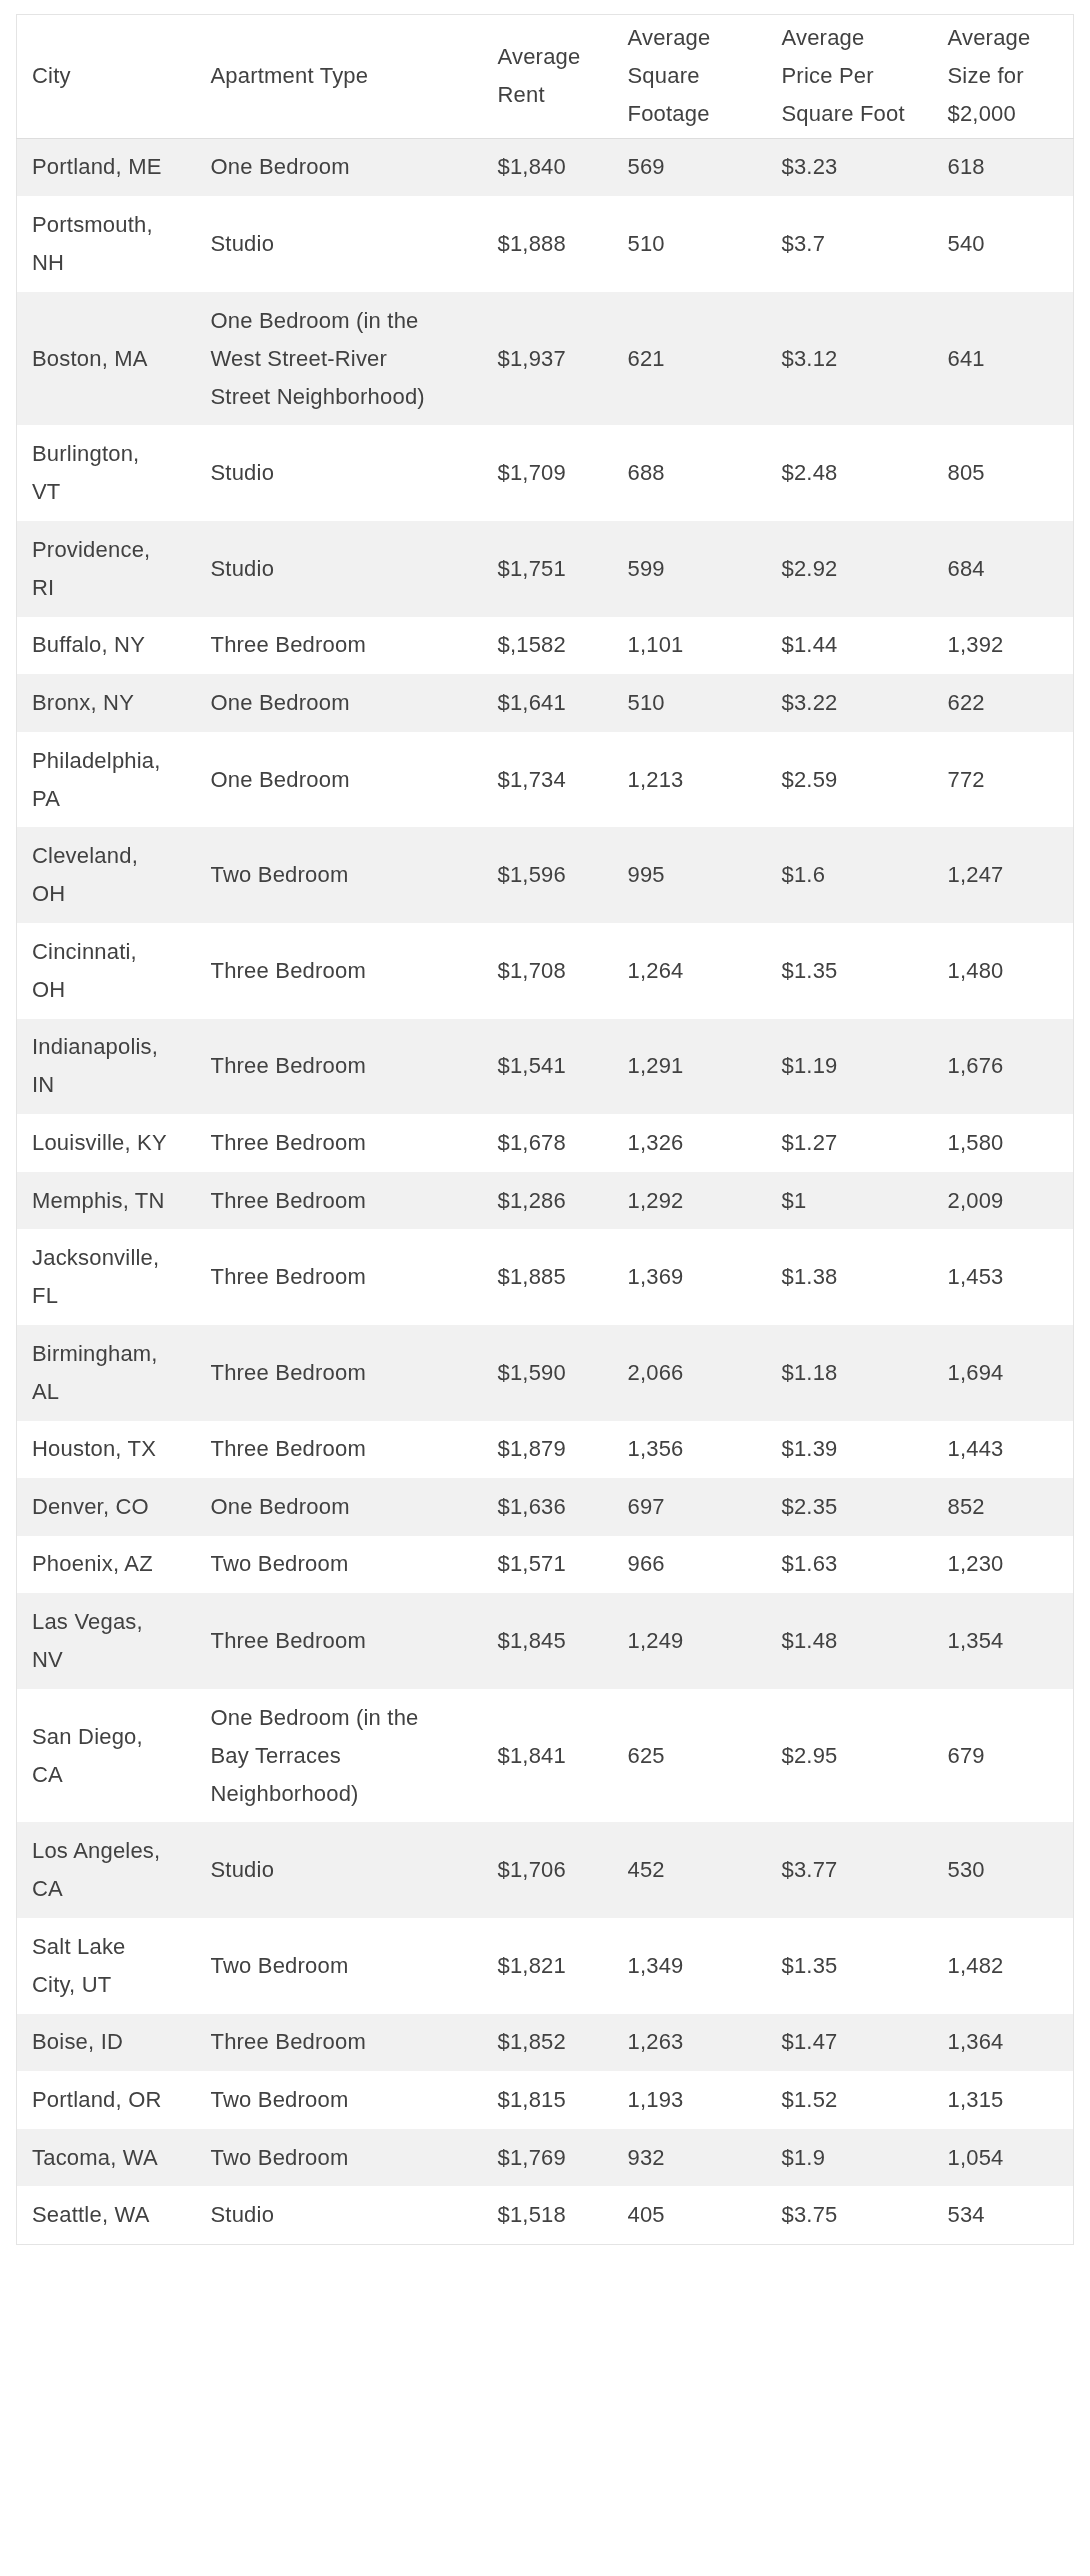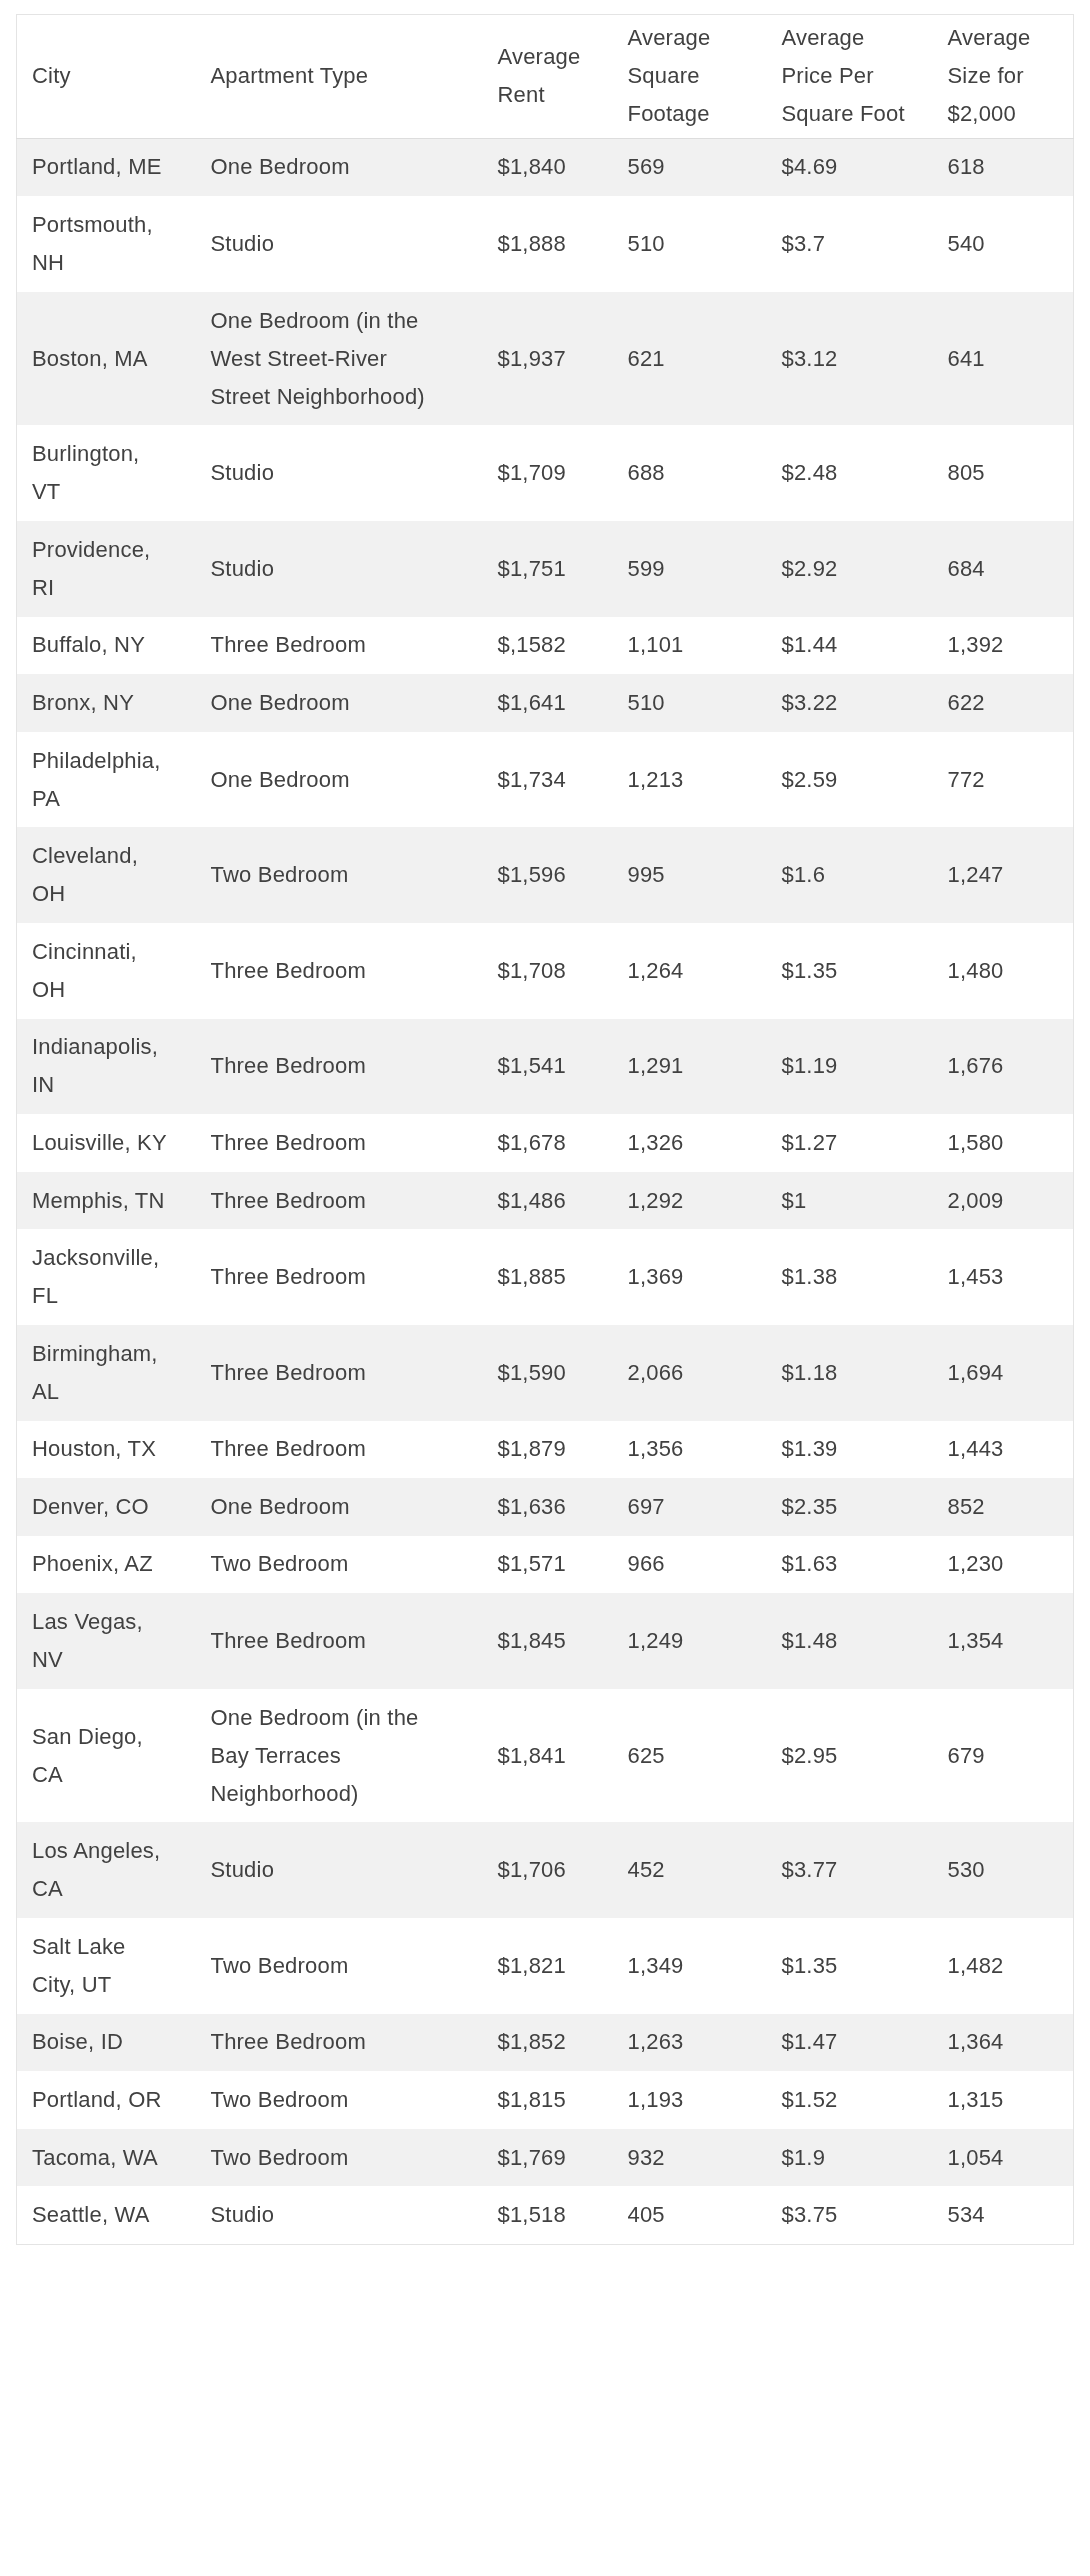--- a/index.html
+++ b/index.html
@@ -78,21 +78,21 @@
 Size for
 $2,000</th>
         </tr>
     </thead>
     <tbody id="table-body">
         <tr>
           <td>Portland, ME</td>
           <td>One Bedroom</td>
           <td>$1,840</td>
           <td>569</td>
-          <td>$4.69</td>
+          <td>$3.23</td>
           <td>618</td>
         </tr>
         <tr>
           <td>Portsmouth,
 NH</td>
           <td>Studio</td>
           <td>$1,888</td>
           <td>510</td>
           <td>$3.7</td>
           <td>540</td>
@@ -181,21 +181,21 @@
           <td>Louisville, KY</td>
           <td>Three Bedroom</td>
           <td>$1,678</td>
           <td>1,326</td>
           <td>$1.27</td>
           <td>1,580</td>
         </tr>
         <tr>
           <td>Memphis, TN</td>
           <td>Three Bedroom</td>
-          <td>$1,486</td>
+          <td>$1,286</td>
           <td>1,292</td>
           <td>$1</td>
           <td>2,009</td>
         </tr>
         <tr>
           <td>Jacksonville,
 FL</td>
           <td>Three Bedroom</td>
           <td>$1,885</td>
           <td>1,369</td>

